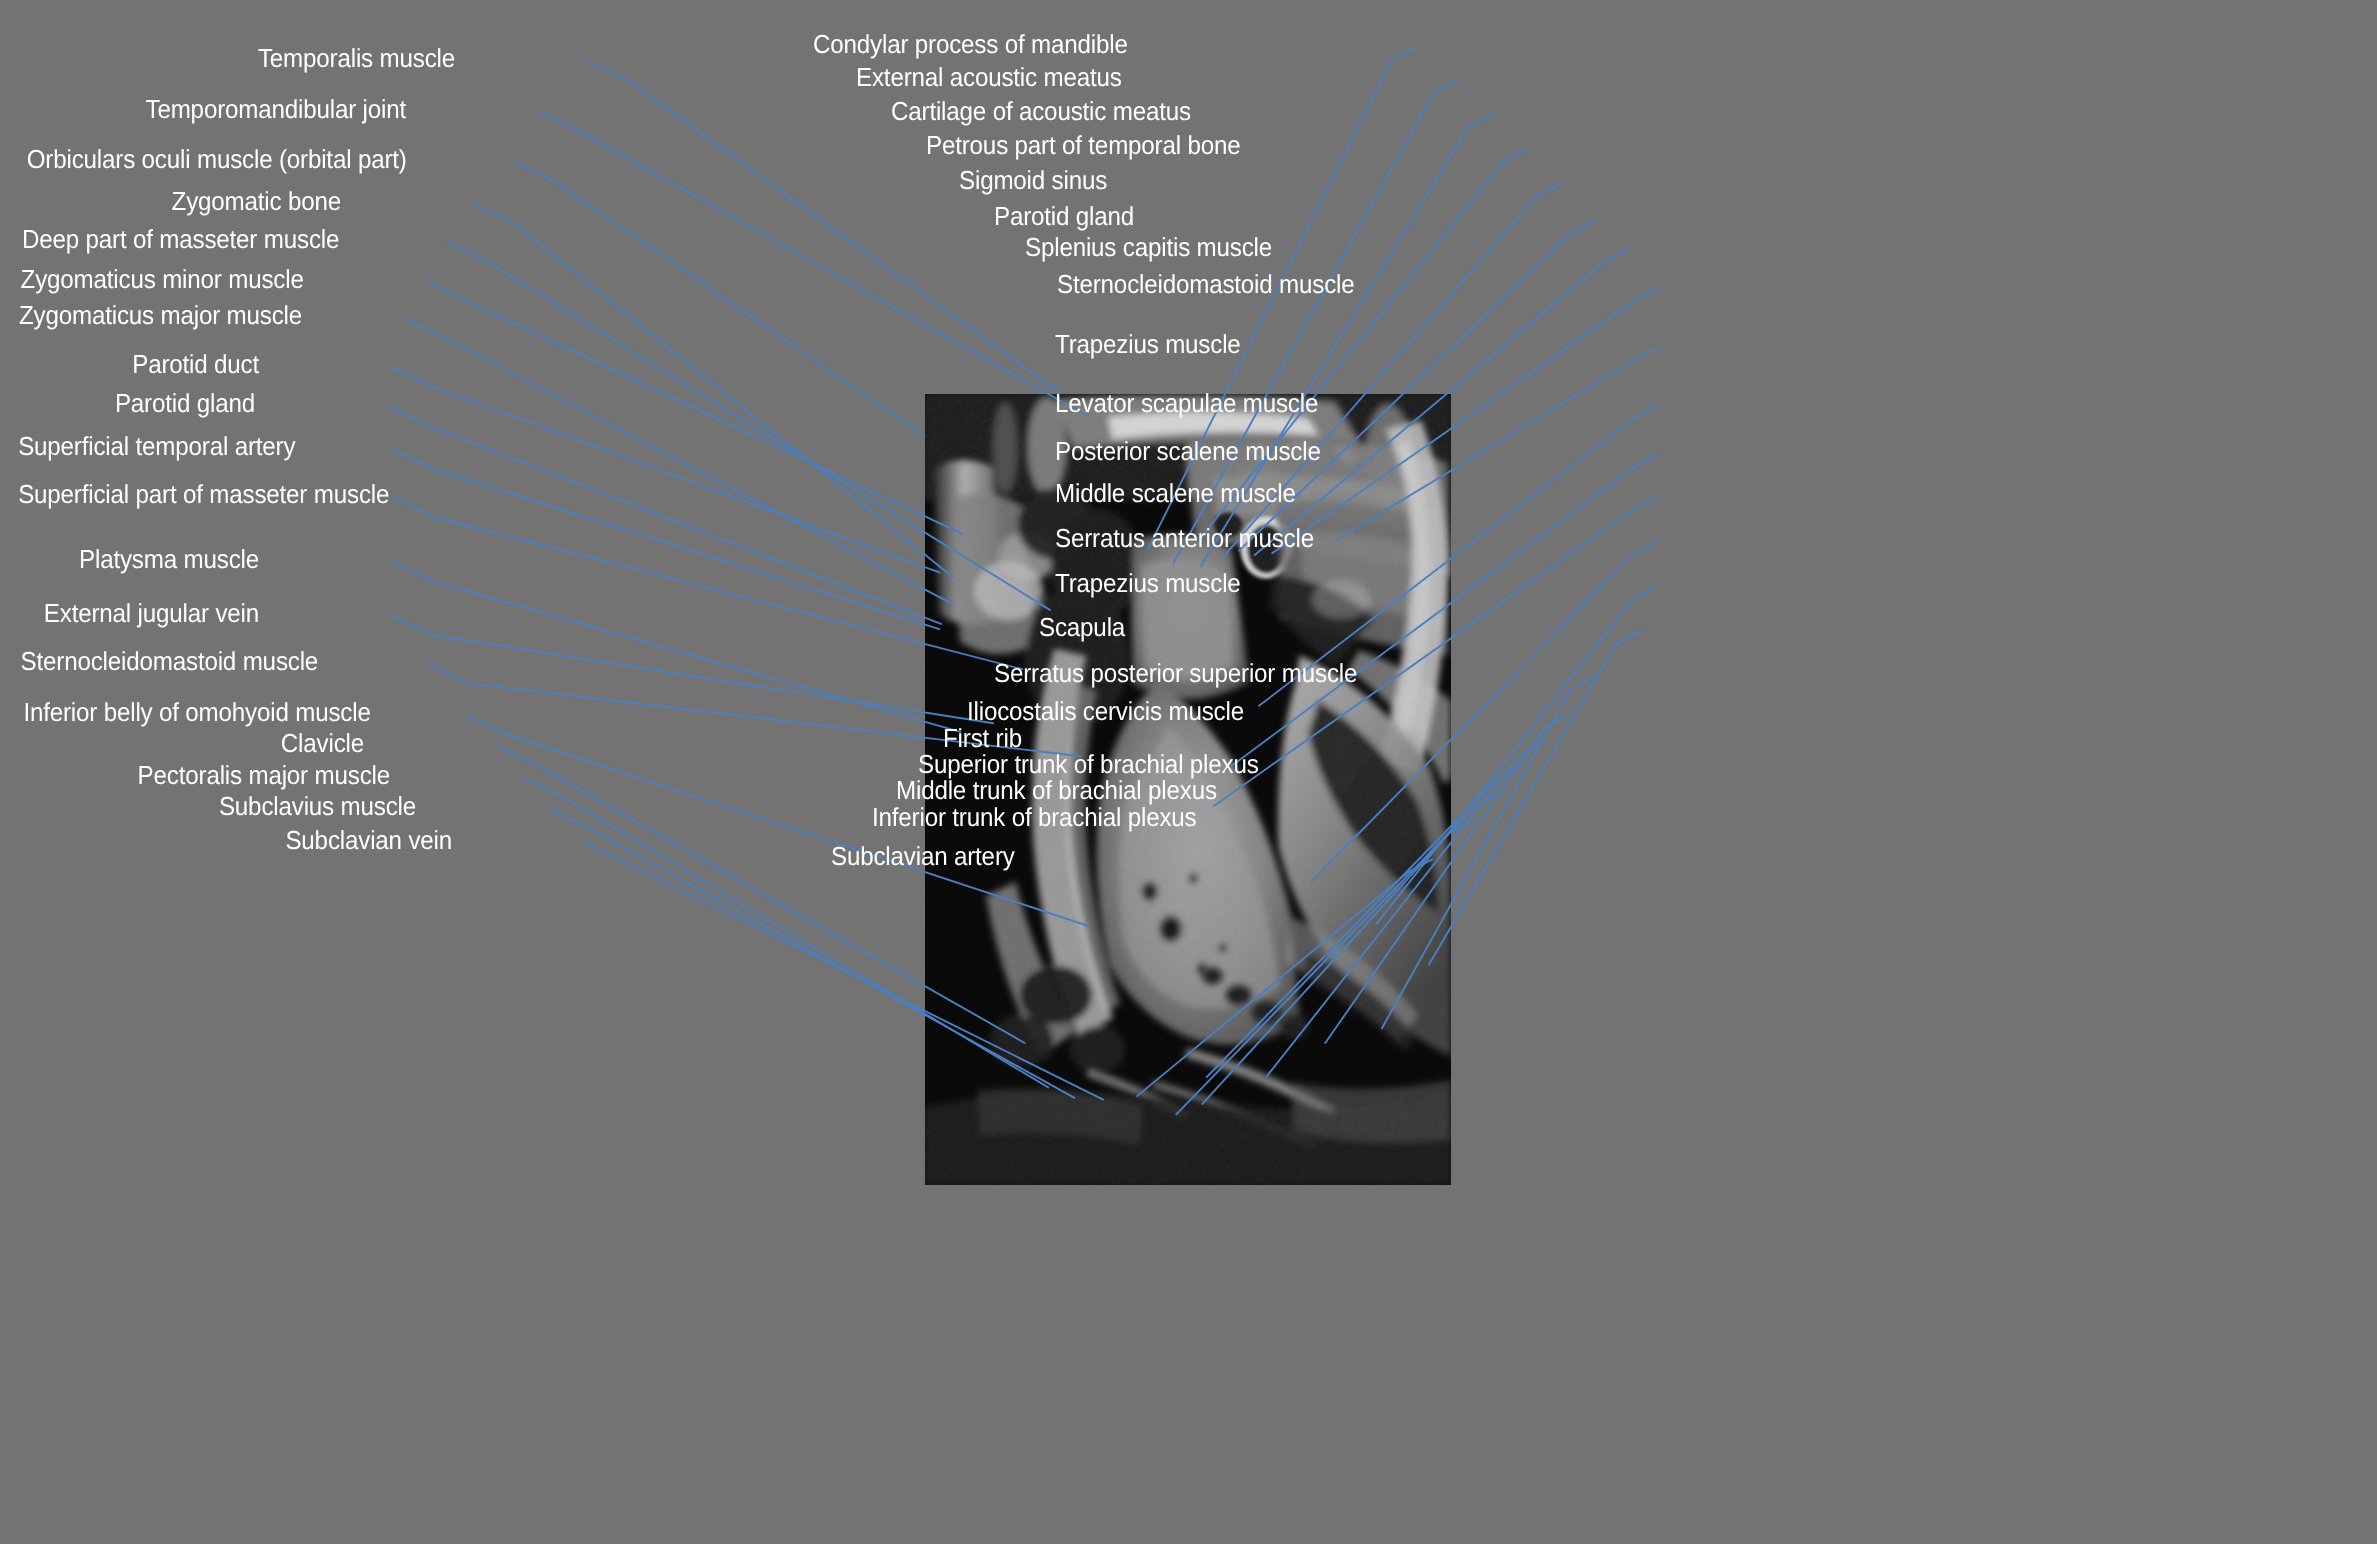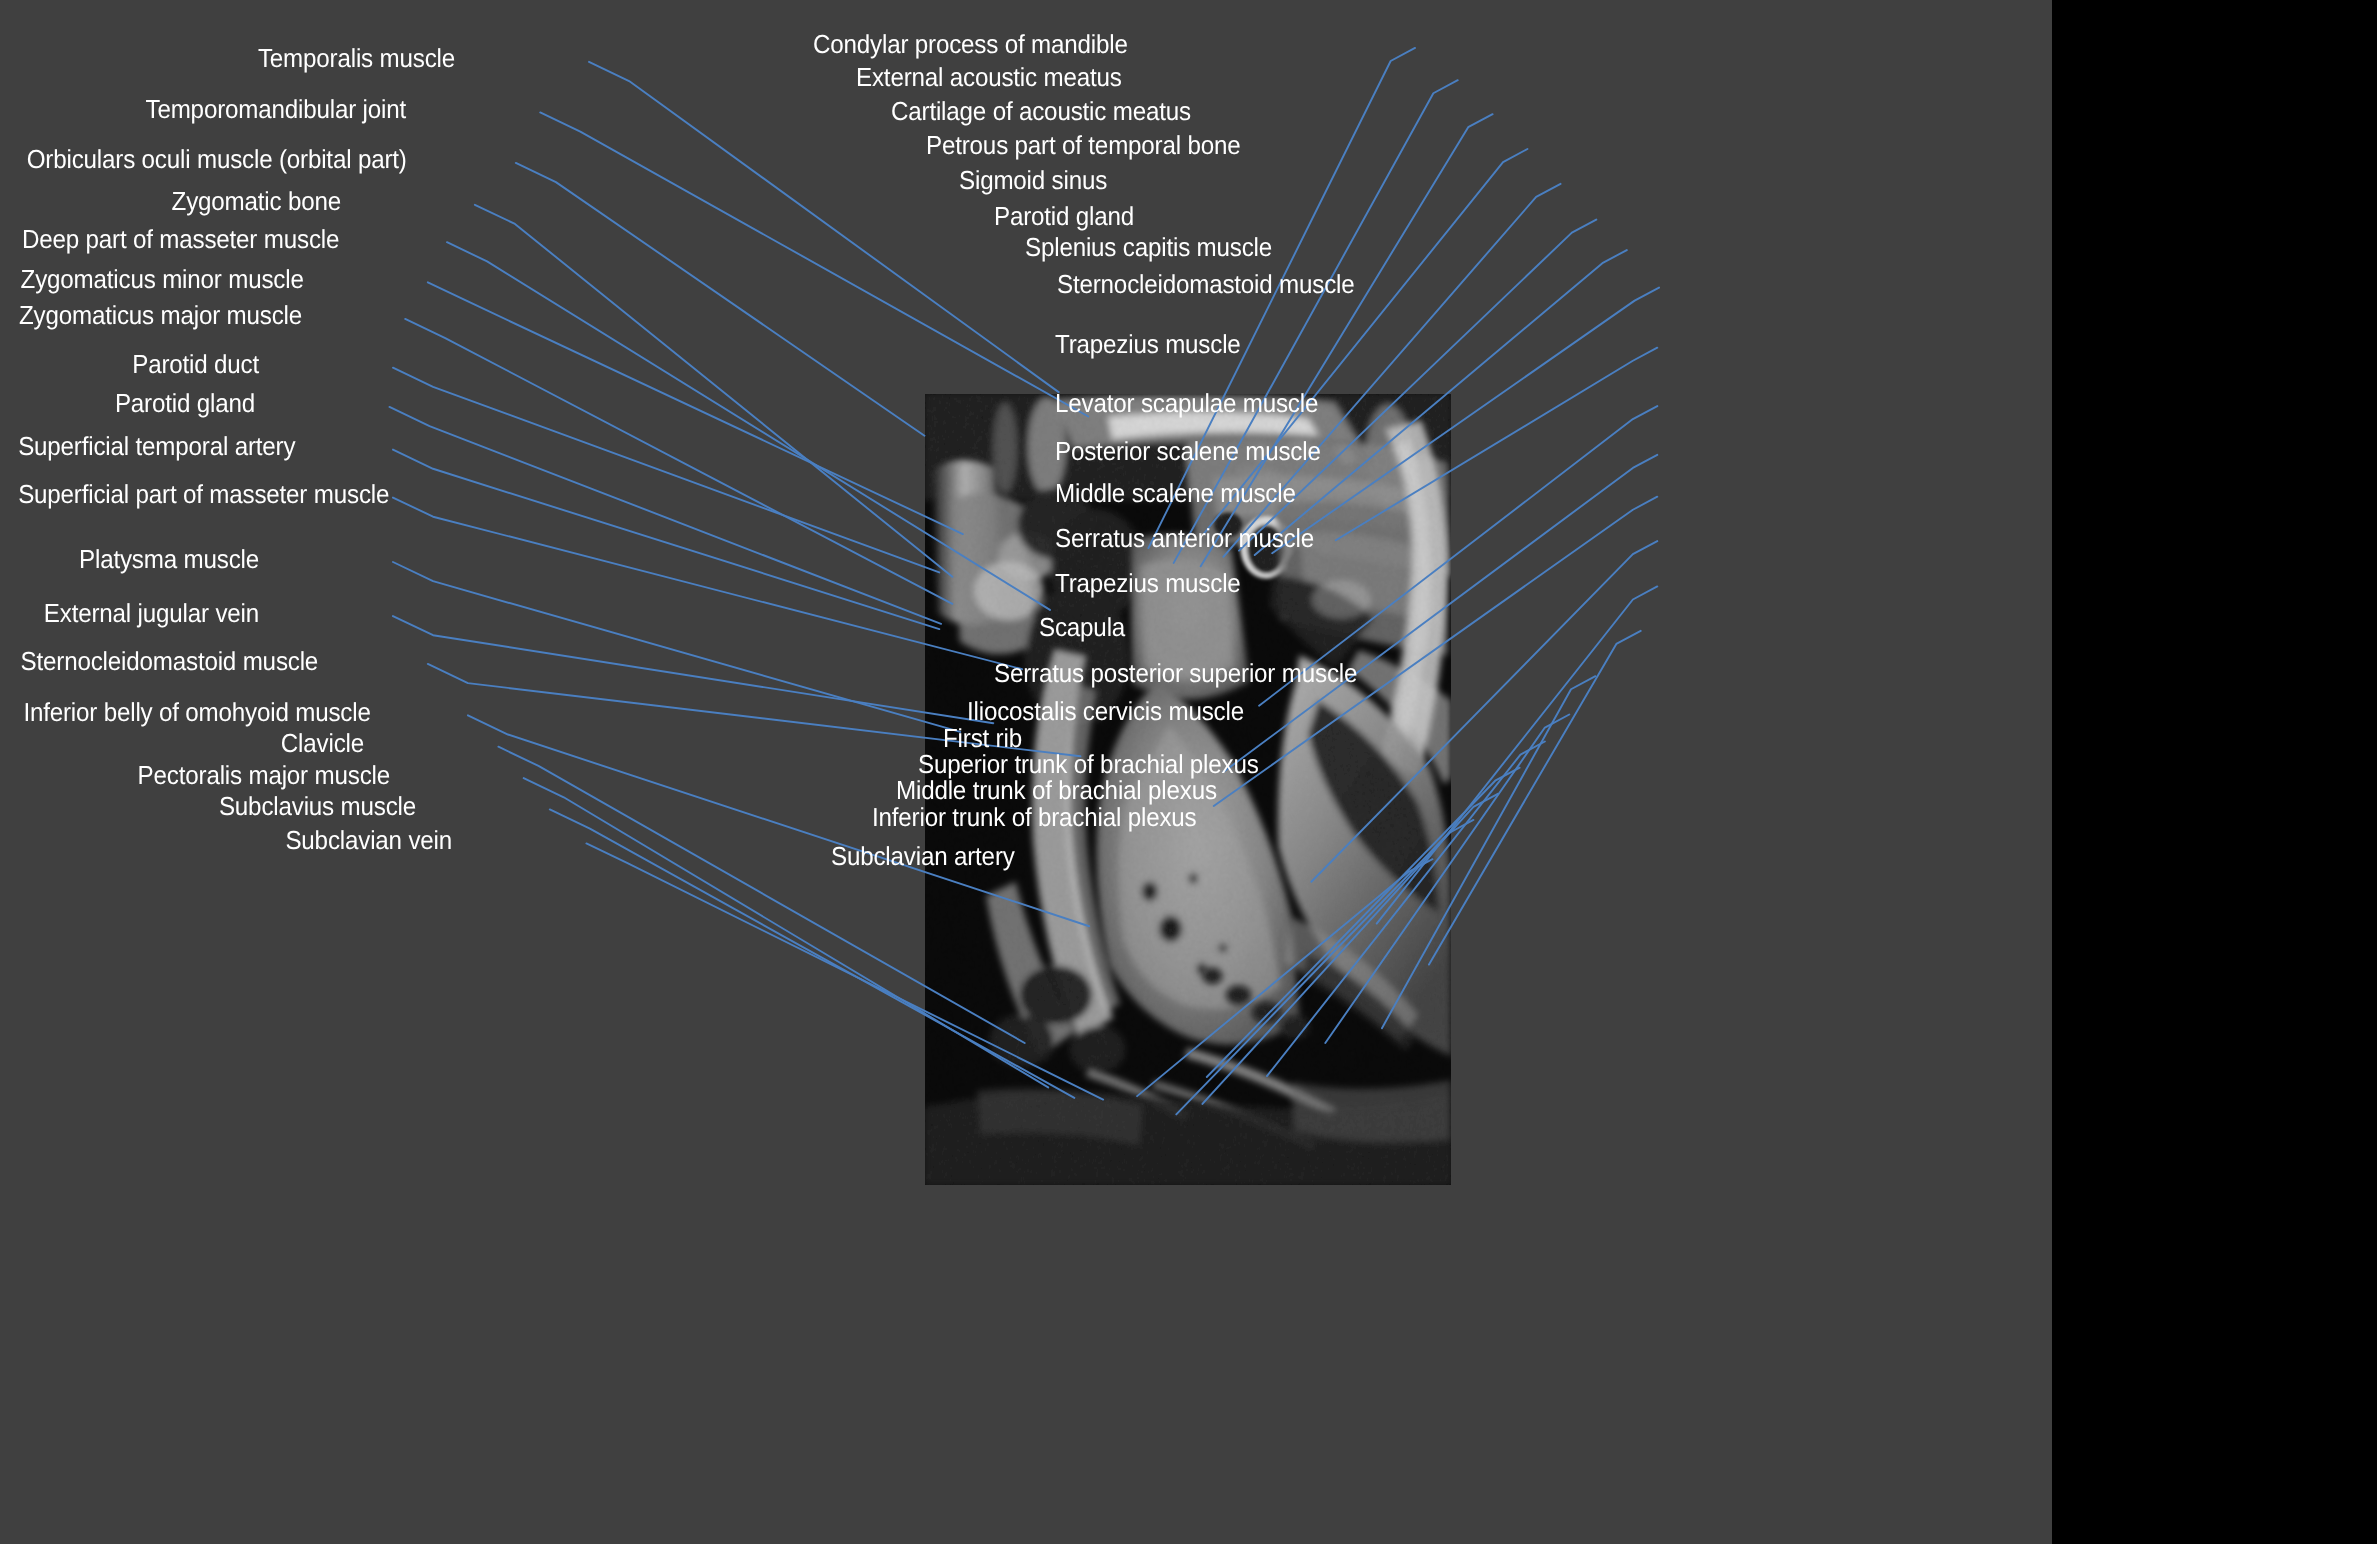--- a/index.html
+++ b/index.html
@@ -2,23 +2,23 @@
 <html style="font-size:14px"><head>
 <meta charset="utf-8">
 <style>
   html, body {
     margin: 0;
     padding: 0;
     background: #000000;
   }
   #stage {
     position: relative;
-    width: 2052px;
+    width: 2377px;
     height: 1544px;
-    background: #404040;
+    background: #737373;
     overflow: hidden;
     font-family: "Liberation Sans", "DejaVu Sans", sans-serif;
     text-decoration: underline;
   }
 
   
   #mri-panel {
     position: absolute;
     left: 925px;
     top: 394px;

